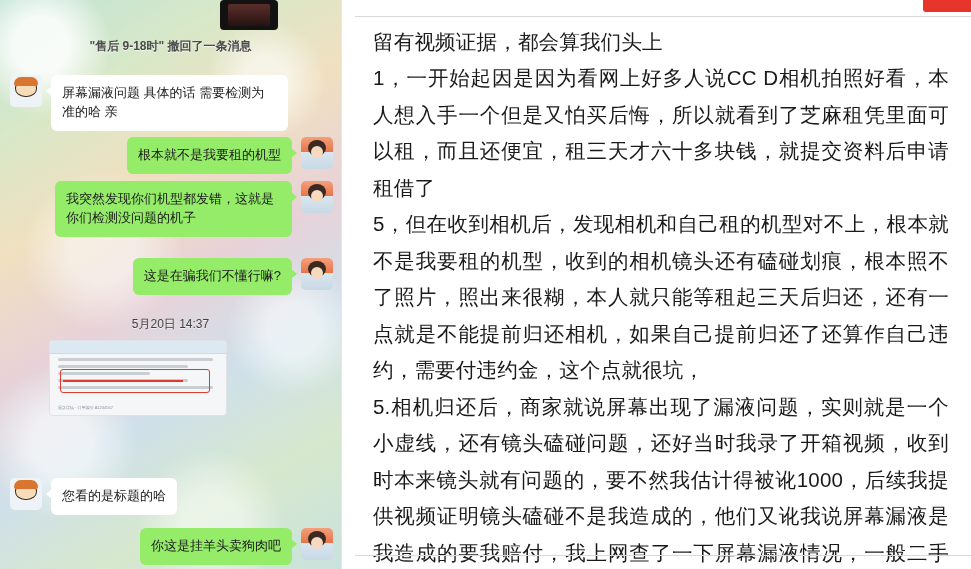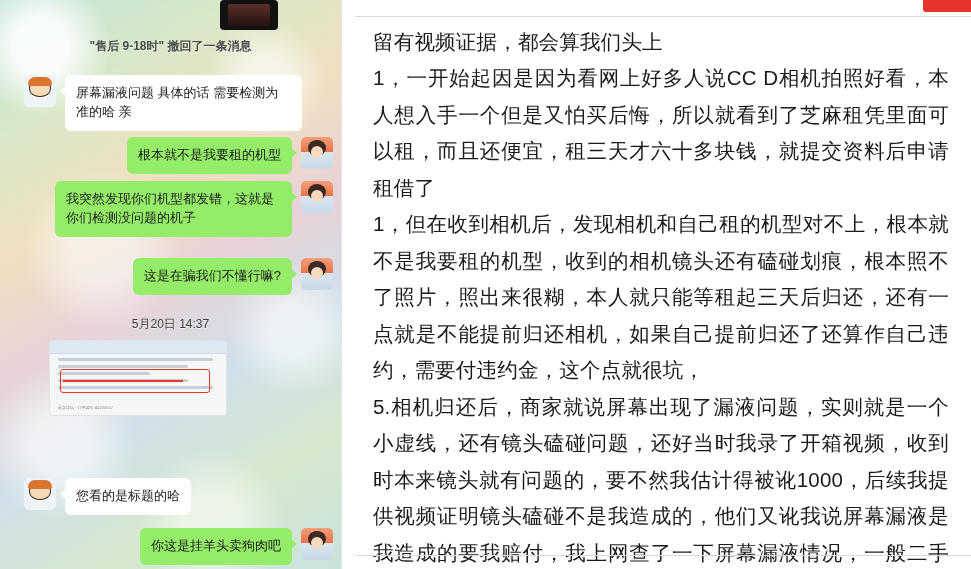--- a/index.html
+++ b/index.html
@@ -72,21 +72,21 @@
     color: #4b4b4b;
     font-weight: bold;
     text-shadow: 0 1px 0 rgba(255,255,255,0.7);
   }
 
   .msg-row {
     position: absolute;
     display: flex;
     align-items: flex-start;
   }
-  .msg-row.left { left: 24px; justify-content: flex-end; }
+  .msg-row.left { left: 10px; justify-content: flex-end; }
   .msg-row.right { right: 8px; flex-direction: row-reverse; }
 
   .avatar {
     width: 32px;
     height: 32px;
     border-radius: 5px;
     flex: 0 0 32px;
     overflow: hidden;
     position: relative;
     background: #f2d8c0;
@@ -353,21 +353,21 @@
   </div>
 
   <div class="article-panel">
     <div class="article-divider"></div>
     <div class="red-badge"></div>
     <div class="article-rule-top"></div>
 
     <div class="article-body">
       <p>留有视频证据，都会算我们头上</p>
       <p>1，一开始起因是因为看网上好多人说CC D相机拍照好看，本人想入手一个但是又怕买后悔，所以就看到了芝麻租凭里面可以租，而且还便宜，租三天才六十多块钱，就提交资料后申请租借了</p>
-      <p>1，但在收到相机后，发现相机和自己租的机型对不上，根本就不是我要租的机型，收到的相机镜头还有磕碰划痕，根本照不了照片，照出来很糊，本人就只能等租起三天后归还，还有一点就是不能提前归还相机，如果自己提前归还了还算作自己违约，需要付违约金，这个点就很坑，</p>
+      <p>5，但在收到相机后，发现相机和自己租的机型对不上，根本就不是我要租的机型，收到的相机镜头还有磕碰划痕，根本照不了照片，照出来很糊，本人就只能等租起三天后归还，还有一点就是不能提前归还相机，如果自己提前归还了还算作自己违约，需要付违约金，这个点就很坑，</p>
       <p>5.相机归还后，商家就说屏幕出现了漏液问题，实则就是一个小虚线，还有镜头磕碰问题，还好当时我录了开箱视频，收到时本来镜头就有问题的，要不然我估计得被讹1000，后续我提供视频证明镜头磕碰不是我造成的，他们又讹我说屏幕漏液是我造成的要我赔付，我上网查了一下屏幕漏液情况，一般二手机子时间久了也会</p>
 
     </div>
 
     <div class="article-rule-bottom"></div>
   </div>
 
 </div>
 
 </body></html>

